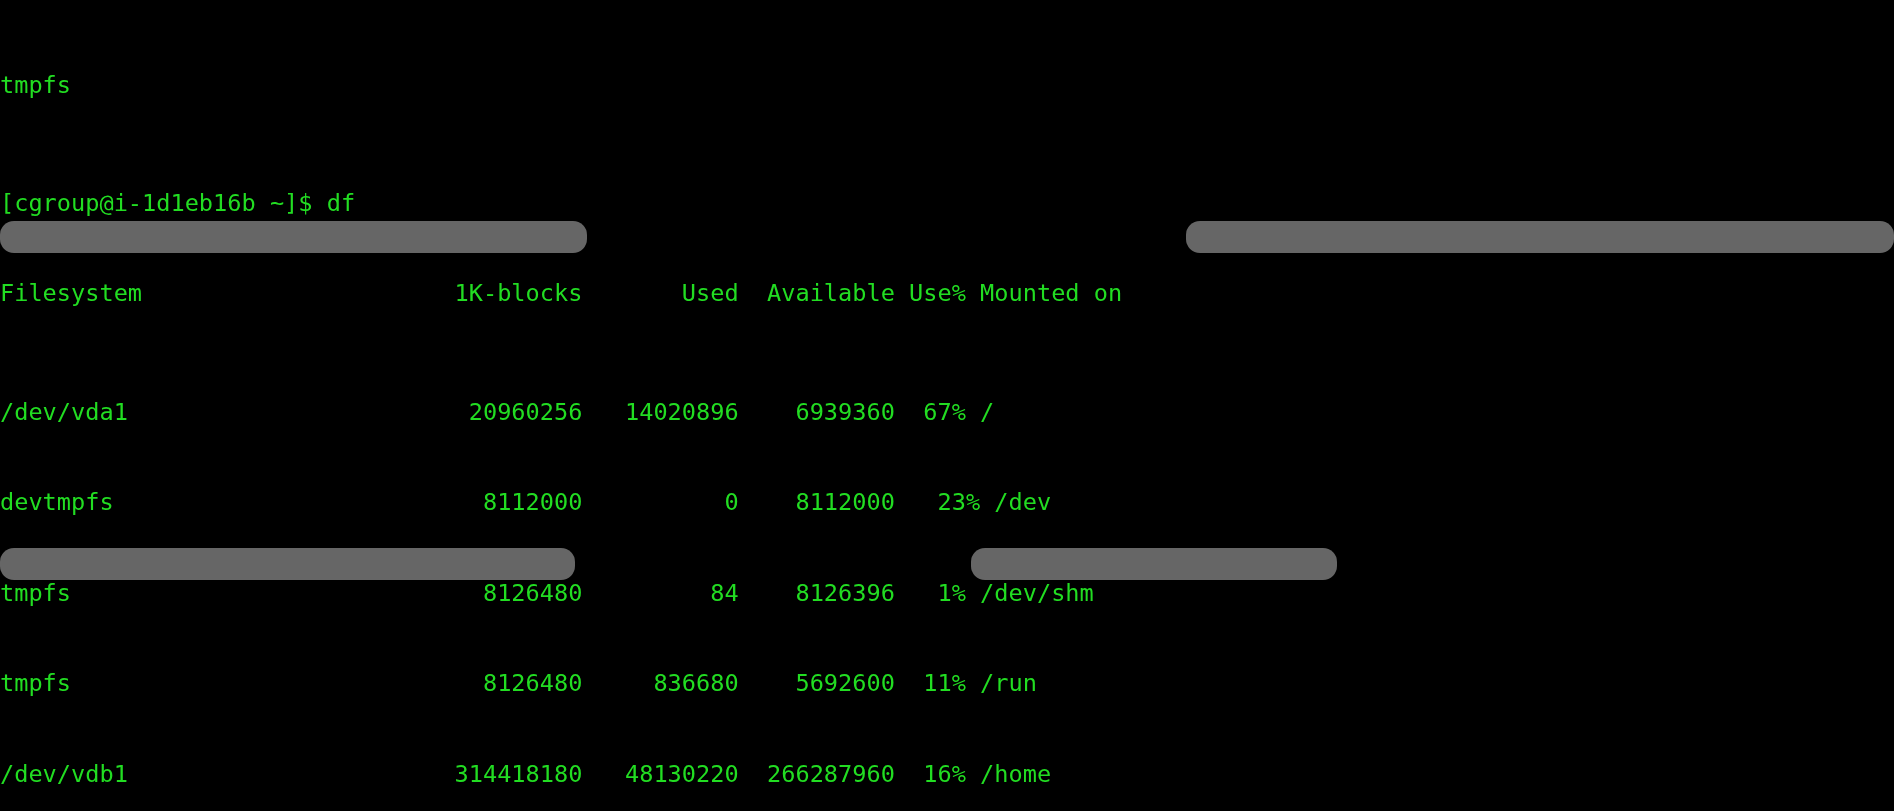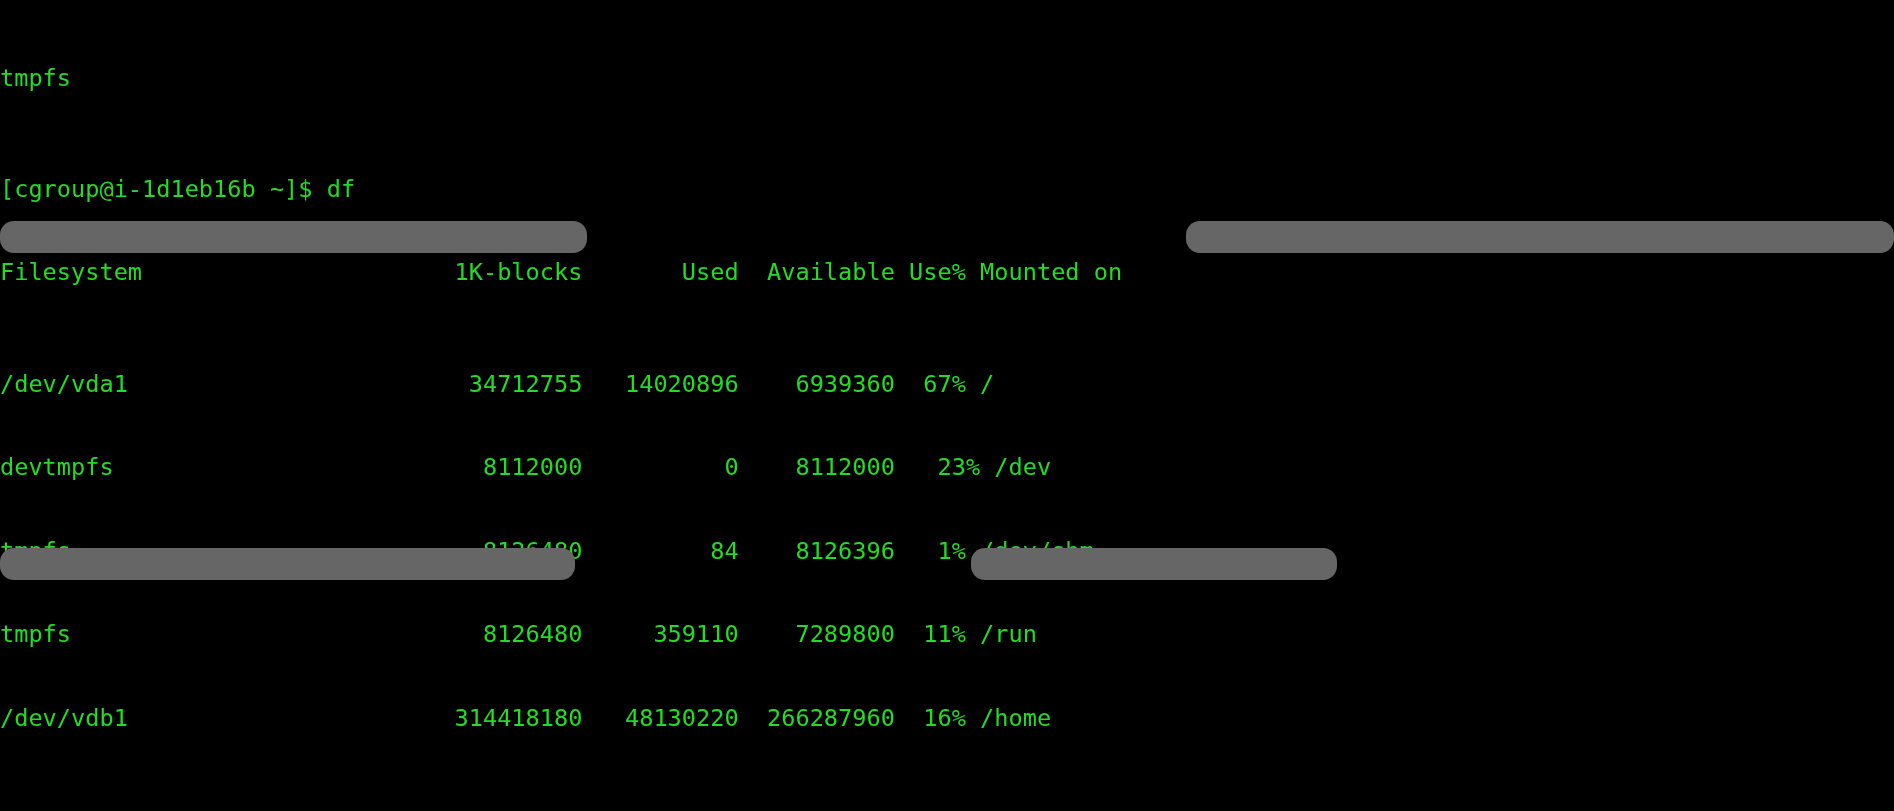--- a/index.html
+++ b/index.html
@@ -36,20 +36,21 @@
     top: -19px;
     width: 1894px;
     white-space: pre;
   }
 
   .line {
     display: block;
     height: 27.85px;
     white-space: pre;
     color: #22dd22;
+    margin-top: 7px;
   }
 
   
   .line.clipped-top {
     color: #22dd22;
   }
 
   
   .redaction {
     position: absolute;
@@ -63,24 +64,24 @@
 
 <div id="terminal">
 
   <div class="screen">
 
     <span class="line clipped-top">tmpfs</span>
 
     <span class="line">[cgroup@i-1d1eb16b ~]$ df</span>
     <span class="line">Filesystem                      1K-blocks       Used  Available Use% Mounted on</span>
 
-    <span class="line">/dev/vda1                        34712755   14020896    6939360  67% /</span>
+    <span class="line">/dev/vda1                        20960256   14020896    6939360  67% /</span>
     <span class="line">devtmpfs                          8112000          0    8112000   23% /dev</span>
     <span class="line">tmpfs                             8126480         84    8126396   1% /dev/shm</span>
-    <span class="line">tmpfs                             8126480     359110    7289800  11% /run</span>
+    <span class="line">tmpfs                             8126480     836680    5692600  11% /run</span>
     <span class="line">/dev/vdb1                       314418180   48130220  266287960  16% /home</span>
     
     
     
     
 
     
     
 
     

